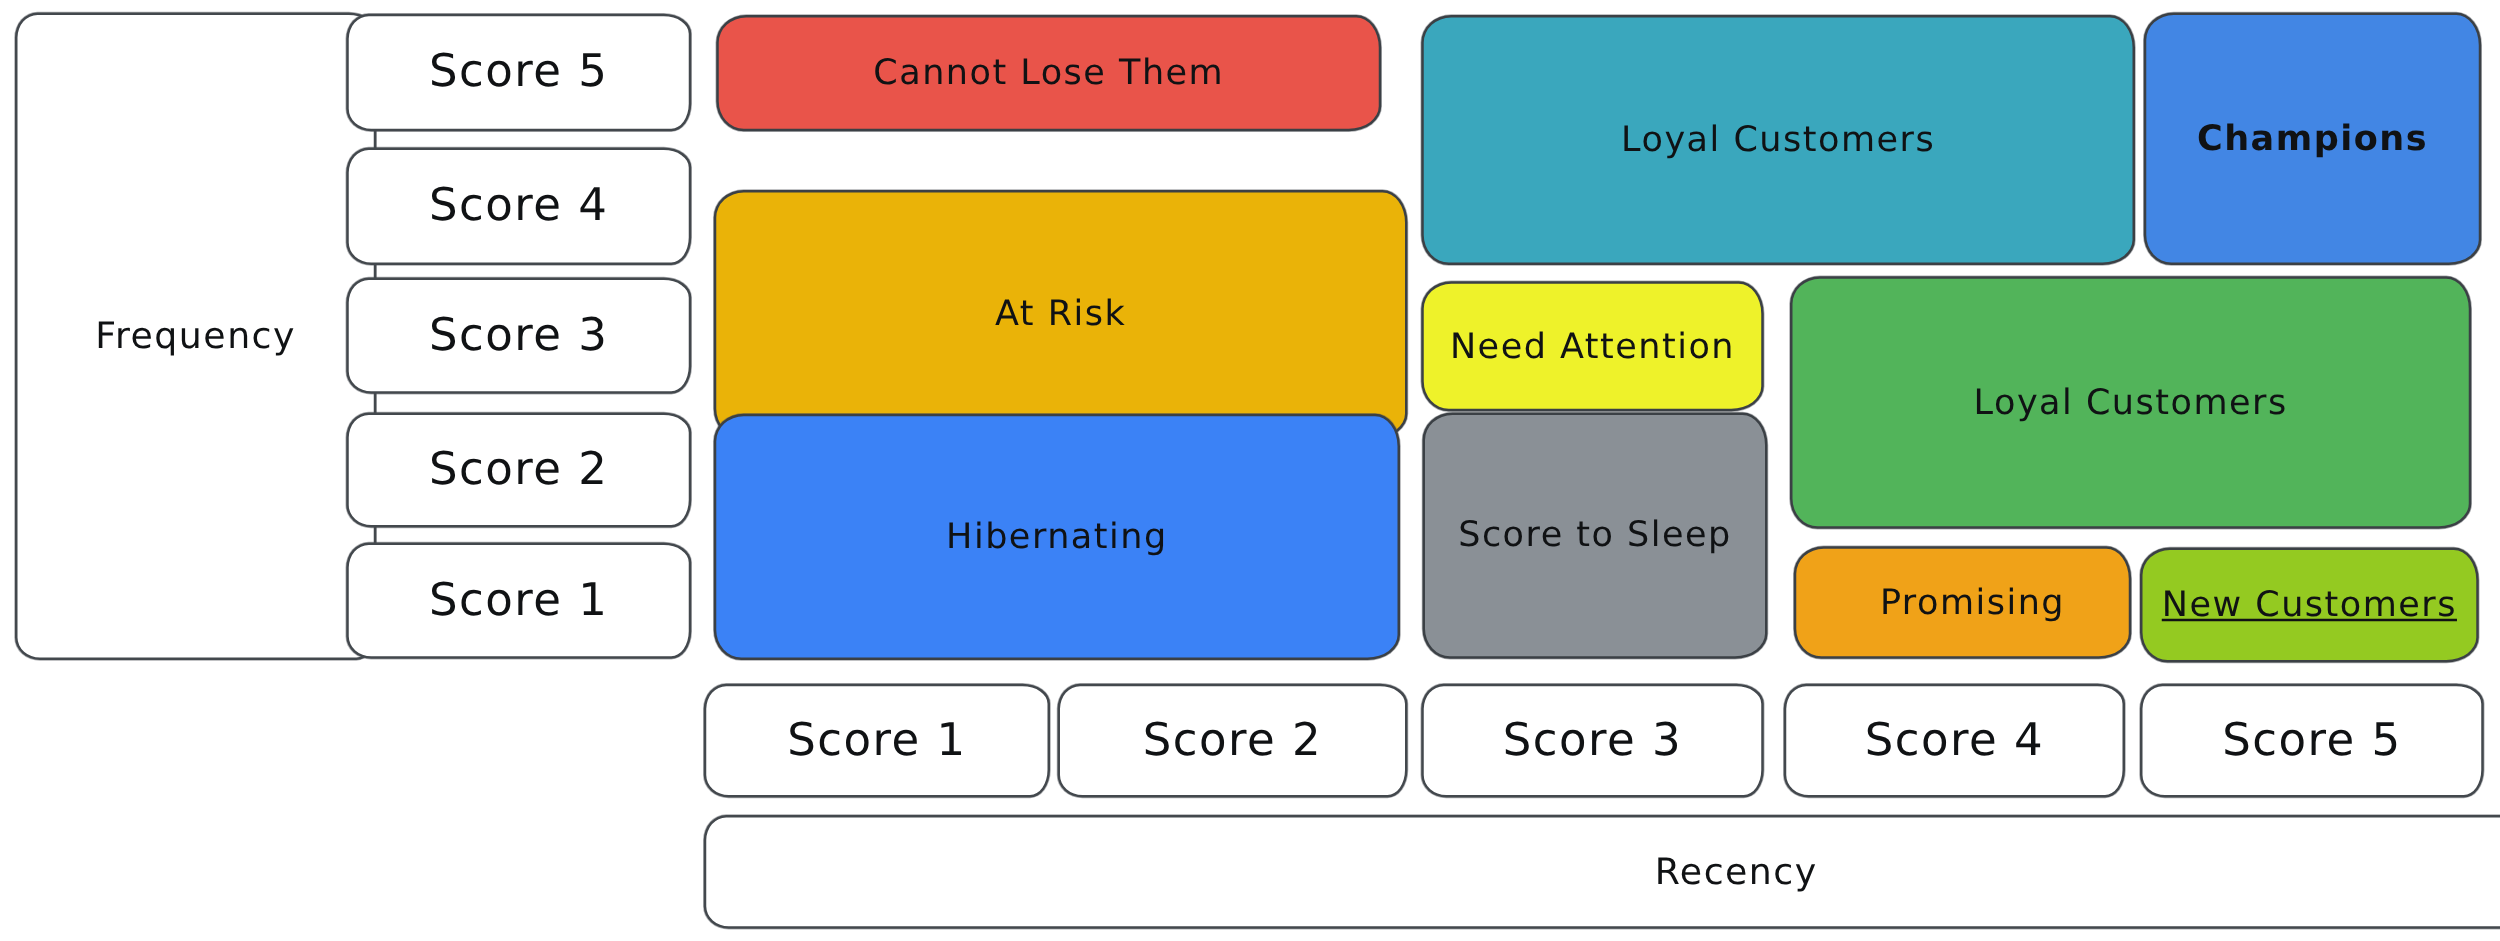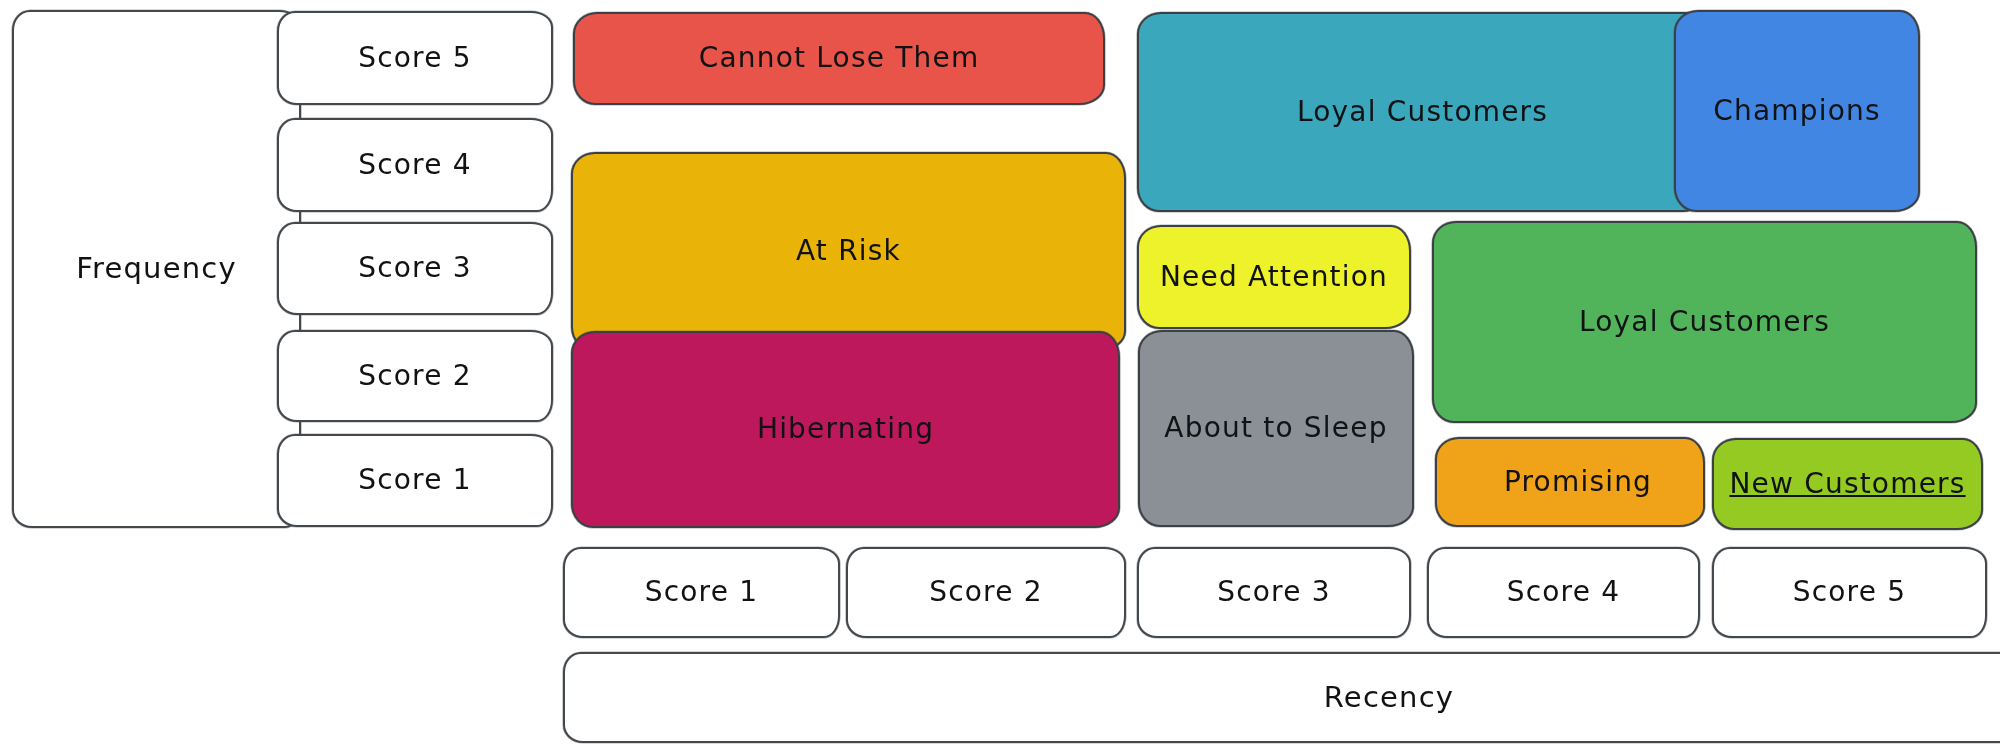--- a/index.html
+++ b/index.html
@@ -13,21 +13,21 @@
     overflow: hidden;
   }
   .box {
     position: absolute;
     box-sizing: border-box;
     display: flex;
     align-items: center;
     justify-content: center;
     text-align: center;
     border: 2.5px solid #3b4045;
-    font-size: 28px;
+    font-size: 36px;
     letter-spacing: 1.2px;
     line-height: 1.15;
     
     border-radius: 24px 20px 26px 22px / 22px 26px 20px 24px;
     box-shadow: 0 0 0 0.6px rgba(70, 76, 82, 0.45);
   }
   .white {
     background: #ffffff;
     border-width: 2px;
     border-color: #43484d;
@@ -41,21 +41,21 @@
   #f-s5 { left: 277px; top: 11px;  width: 276px; height: 94px; }
   #f-s4 { left: 277px; top: 118px; width: 276px; height: 94px; }
   #f-s3 { left: 277px; top: 222px; width: 276px; height: 93px; }
   #f-s2 { left: 277px; top: 330px; width: 276px; height: 92px; }
   #f-s1 { left: 277px; top: 434px; width: 276px; height: 93px; }
 
   #seg-cannot-lose   { left: 573px;  top: 12px;  width: 532px; height: 93px; }
   #seg-at-risk       { left: 571px;  top: 116px; width: 555px; height: 199px; }
   #seg-hibernating   { left: 571px;  top: 331px; width: 549px; height: 197px; }
   #seg-loyal-teal    { left: 1137px; top: 12px;  width: 571px; height: 200px; }
-  #seg-champions     { left: 1674px; top: 10px;  width: 246px; height: 202px; }
+  #seg-champions     { left: 1715px; top: 10px;  width: 270px; height: 202px; font-weight: bold; }
   #seg-need-attention{ left: 1137px; top: 225px; width: 274px; height: 104px; }
   #seg-loyal-green   { left: 1432px; top: 221px; width: 545px; height: 202px; }
   #seg-about-sleep   { left: 1138px; top: 330px; width: 276px; height: 197px; }
   #seg-promising     { left: 1435px; top: 437px; width: 270px; height: 90px; }
   #seg-new-customers { left: 1712px; top: 438px; width: 271px; height: 92px; text-decoration: underline; }
 
   #r-s1 { left: 563px;  top: 547px; width: 277px; height: 91px; }
   #r-s2 { left: 846px;  top: 547px; width: 280px; height: 91px; }
   #r-s3 { left: 1137px; top: 547px; width: 274px; height: 91px; }
   #r-s4 { left: 1427px; top: 547px; width: 273px; height: 91px; }
@@ -87,37 +87,37 @@
   <div class="box white" id="f-s1">
     <span>Score 1</span>
   </div>
 
   <div class="box seg" id="seg-cannot-lose" style="background-color: rgb(233, 84, 74);">
     <span>Cannot Lose Them</span>
   </div>
   <div class="box seg" id="seg-at-risk" style="background-color: #eab308; margin-top: 36px;">
     <span>At Risk</span>
   </div>
-  <div class="box seg" id="seg-hibernating" style="background-color: #be185d;">
+  <div class="box seg" id="seg-hibernating" style="background-color: #3b82f6;">
     <span>Hibernating</span>
   </div>
   <div class="box seg" id="seg-loyal-teal" style="background-color: rgb(58, 167, 189);">
     <span>Loyal Customers</span>
   </div>
   <div class="box seg" id="seg-champions" style="background-color: rgb(66, 134, 228);">
     <span>Champions</span>
   </div>
   <div class="box seg" id="seg-need-attention" style="background-color: rgb(238, 242, 42);">
     <span>Need Attention</span>
   </div>
   <div class="box seg" id="seg-loyal-green" style="background-color: rgb(82, 180, 90);">
     <span>Loyal Customers</span>
   </div>
   <div class="box seg" id="seg-about-sleep" style="background-color: rgb(138, 144, 150);">
-    <span>About to Sleep</span>
+    <span>Score to Sleep</span>
   </div>
   <div class="box seg" id="seg-promising" style="background-color: rgb(240, 162, 24); padding-left: 16px;">
     <span>Promising</span>
   </div>
   <div class="box seg" id="seg-new-customers" style="background-color: rgb(148, 202, 33);">
     <span>New Customers</span>
   </div>
 
   <div class="box white" id="r-s1">
     <span>Score 1</span>

